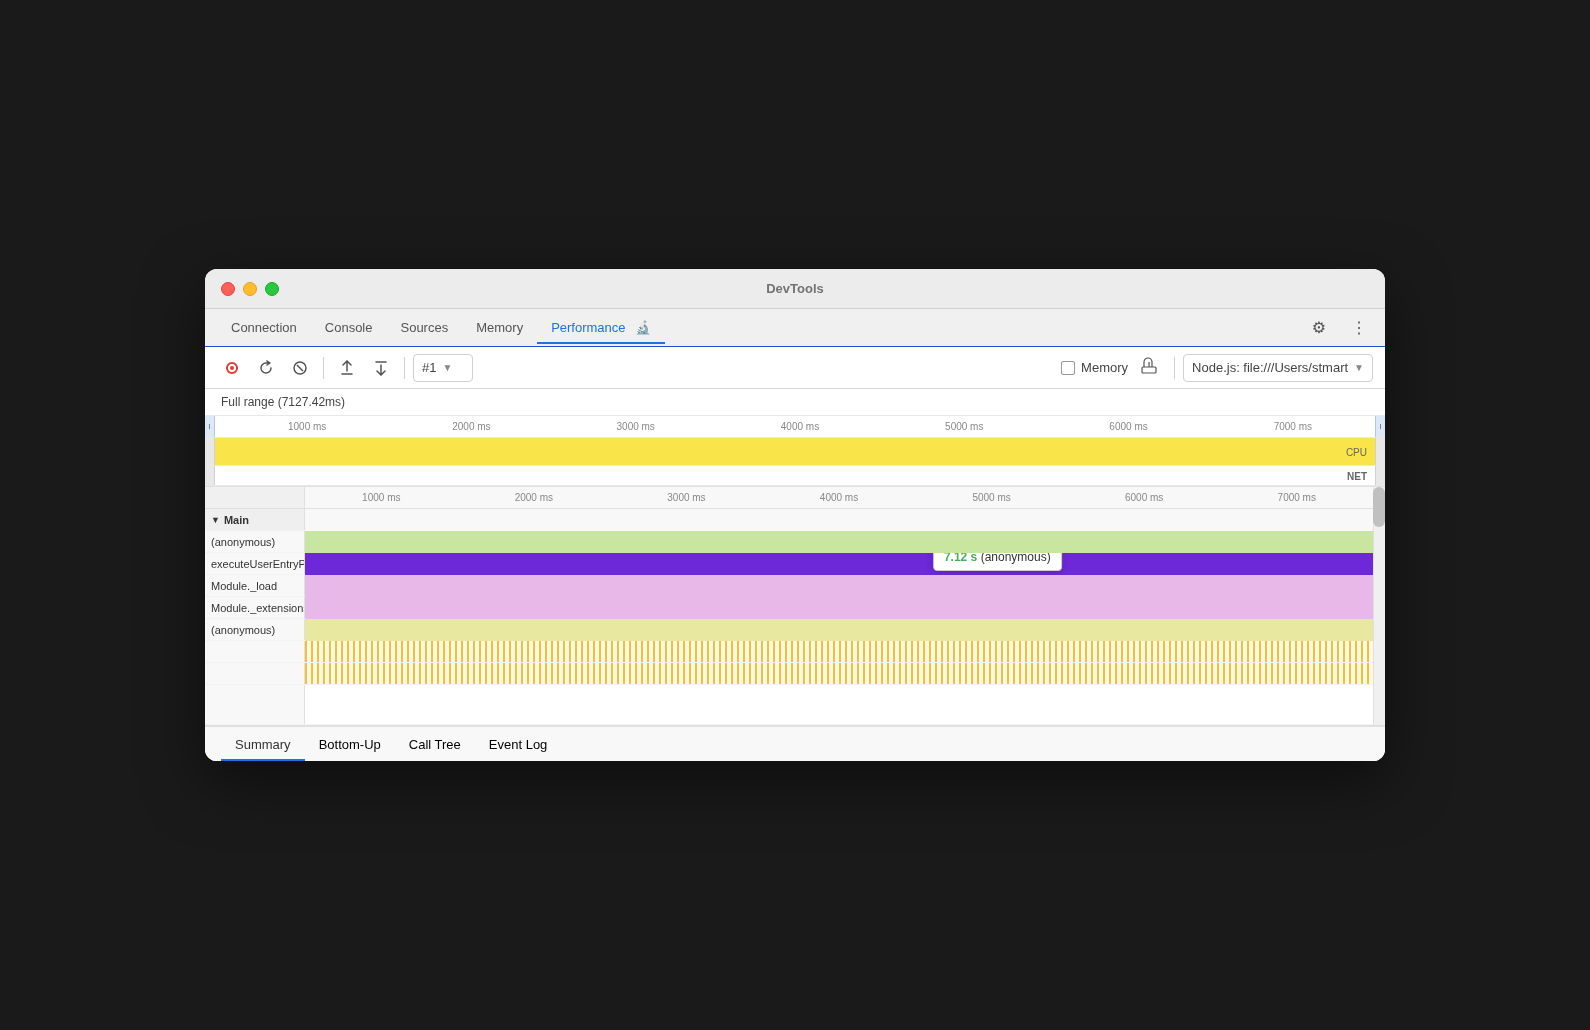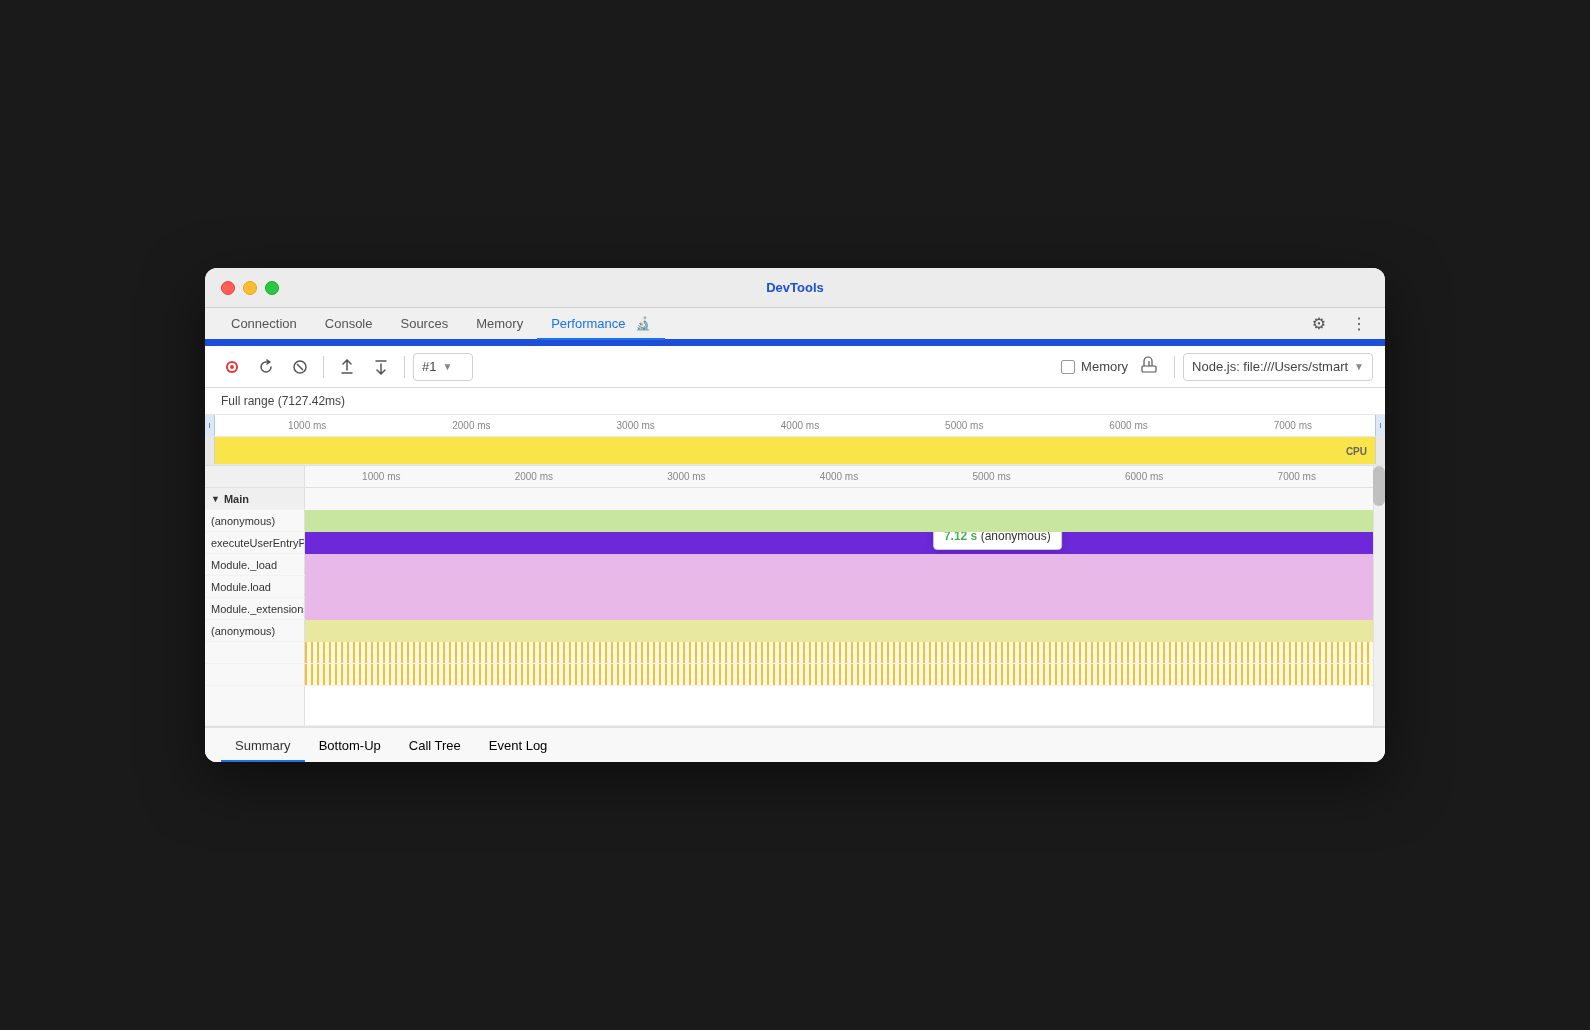--- a/index.html
+++ b/index.html
@@ -39,25 +39,25 @@
     }
     .tl-red { background: #ff5f57; border: 1px solid #e0443e; }
     .tl-yellow { background: #ffbd2e; border: 1px solid #dfa123; }
     .tl-green { background: #28c840; border: 1px solid #1aab29; }
     .window-title {
       position: absolute;
       left: 50%;
       transform: translateX(-50%);
       font-size: 13px;
       font-weight: 600;
-      color: #1d4ed8;
+      color: #737373;
     }
     .tabs-bar {
       background: #f0f0f0;
-      border-bottom: 7px solid #1d4ed8;
+      border-bottom: 1px solid #1d4ed8;
       display: flex;
       align-items: center;
       padding: 0 12px;
       height: 38px;
     }
     .tab {
       padding: 8px 14px;
       font-size: 13px;
       color: #555;
       cursor: pointer;
@@ -174,21 +174,21 @@
       background: #fff;
       border-bottom: 1px solid #e8e8e8;
     }
     .cpu-label {
       position: absolute;
       right: 8px;
       top: 50%;
       transform: translateY(-50%);
       font-size: 10px;
       color: #666;
-      font-weight: 700;
+      font-weight: 400;
     }
     .net-label {
       position: absolute;
       right: 8px;
       top: 50%;
       transform: translateY(-50%);
       font-size: 10px;
       color: #666;
       font-weight: 600;
     }
@@ -416,20 +416,27 @@
       </div>
 
       <div style="display:flex; height:28px; border-bottom:1px solid #e8e8e8;">
         <div style="width:10px; background:#e8e8e8; border-right:1px solid #d0d0d0;"></div>
         <div style="flex:1; background:#f9e44a; position:relative;">
           <span class="cpu-label">CPU</span>
         </div>
         <div style="width:10px; background:#e8e8e8; border-left:1px solid #d0d0d0;"></div>
       </div>
 
+      <div style="display:flex; height:20px; border-bottom:1px solid #e8e8e8;">
+        <div style="width:10px; background:#e8e8e8; border-right:1px solid #d0d0d0;"></div>
+        <div style="flex:1; background:#fff; position:relative;">
+          <span class="net-label">NET</span>
+        </div>
+        <div style="width:10px; background:#e8e8e8; border-left:1px solid #d0d0d0;"></div>
+      </div>
     </div>
 
     <div style="position:relative; display:flex; flex-direction:column;">
 
       <div style="display:flex; height:22px; background:#f8f8f8; border-bottom:1px solid #e0e0e0;">
         <div style="width:100px; min-width:100px; background:#f0f0f0; border-right:1px solid #e0e0e0;"></div>
         <div style="flex:1; display:flex; align-items:center;">
           <div class="small-ruler-mark">1000 ms</div>
           <div class="small-ruler-mark">2000 ms</div>
           <div class="small-ruler-mark">3000 ms</div>
@@ -475,27 +482,20 @@
       </div>
 
       <div class="flame-row">
         <div class="flame-label">
           <span>Module._load</span>
         </div>
         <div class="flame-track" style="background:#e8b8e8;"></div>
         <div style="width:12px; background:#f0f0f0; border-left:1px solid #e0e0e0;"></div>
       </div>
 
-      <div class="flame-row">
-        <div class="flame-label">
-          <span>Module.load</span>
-        </div>
-        <div class="flame-track" style="background:#e8b8e8;"></div>
-        <div style="width:12px; background:#f0f0f0; border-left:1px solid #e0e0e0;"></div>
-      </div>
 
       <div class="flame-row">
         <div class="flame-label">
           <span>Module._extensions..js</span>
         </div>
         <div class="flame-track" style="background:#e8b8e8;"></div>
         <div style="width:12px; background:#f0f0f0; border-left:1px solid #e0e0e0;"></div>
       </div>
 
 

